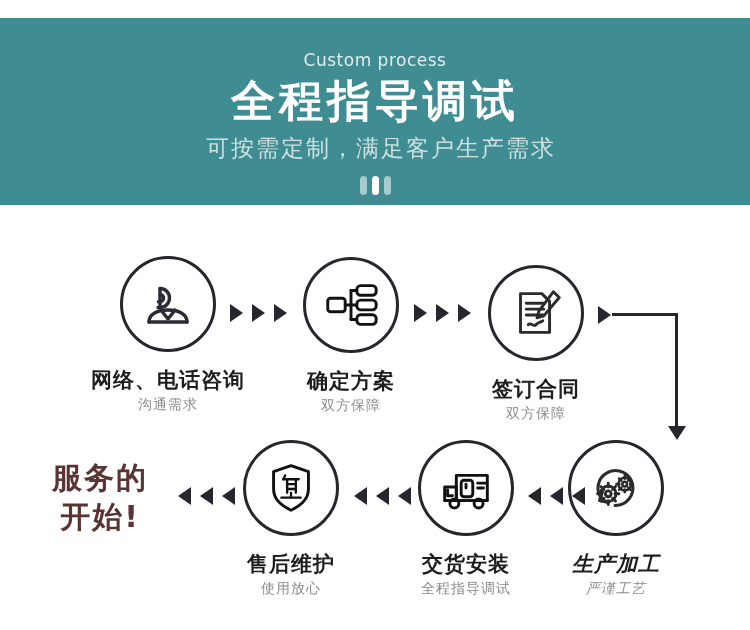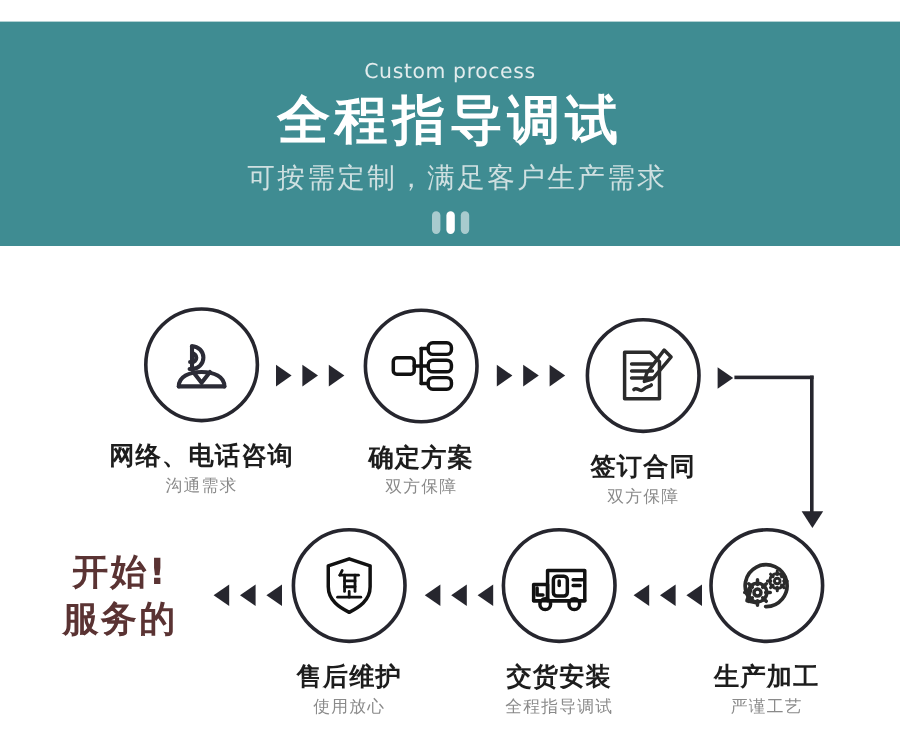--- a/index.html
+++ b/index.html
@@ -78,21 +78,21 @@
     font-family:"DejaVu Sans","Liberation Sans",sans-serif;
   }
 
   
   #node-consult{left:78px;top:51px;}
   #node-plan{left:261px;top:52px;}
   #node-contract{left:446px;top:60px;}
   
   #node-aftersale{left:201px;top:235px;}
   #node-delivery{left:376px;top:235px;}
-  #node-production{left:549px;top:235px;}
+  #node-production{left:526px;top:235px;font-style:italic;}
 
   
   .arrows{position:absolute;display:flex;gap:9px;align-items:center;}
   .tri{width:0;height:0;border-top:9px solid transparent;border-bottom:9px solid transparent;}
   .tri.right{border-left:13px solid #26262e;}
   .tri.left{border-right:13px solid #26262e;}
 
   #arrows-1{left:230px;top:99px;}
   #arrows-2{left:414px;top:99px;}
   #arrows-b1{left:178px;top:282px;}
@@ -271,17 +271,17 @@
     <div class="node-sub">使用放心</div>
   </div>
 
   <div class="arrows" id="arrows-b1">
     <span class="tri left"></span>
     <span class="tri left"></span>
     <span class="tri left"></span>
   </div>
 
   <div class="service-start">
+    <span>服务的</span>
     <span>开始!</span>
-    <span>服务的</span>
   </div>
 
 </div>
 
 </body></html>

